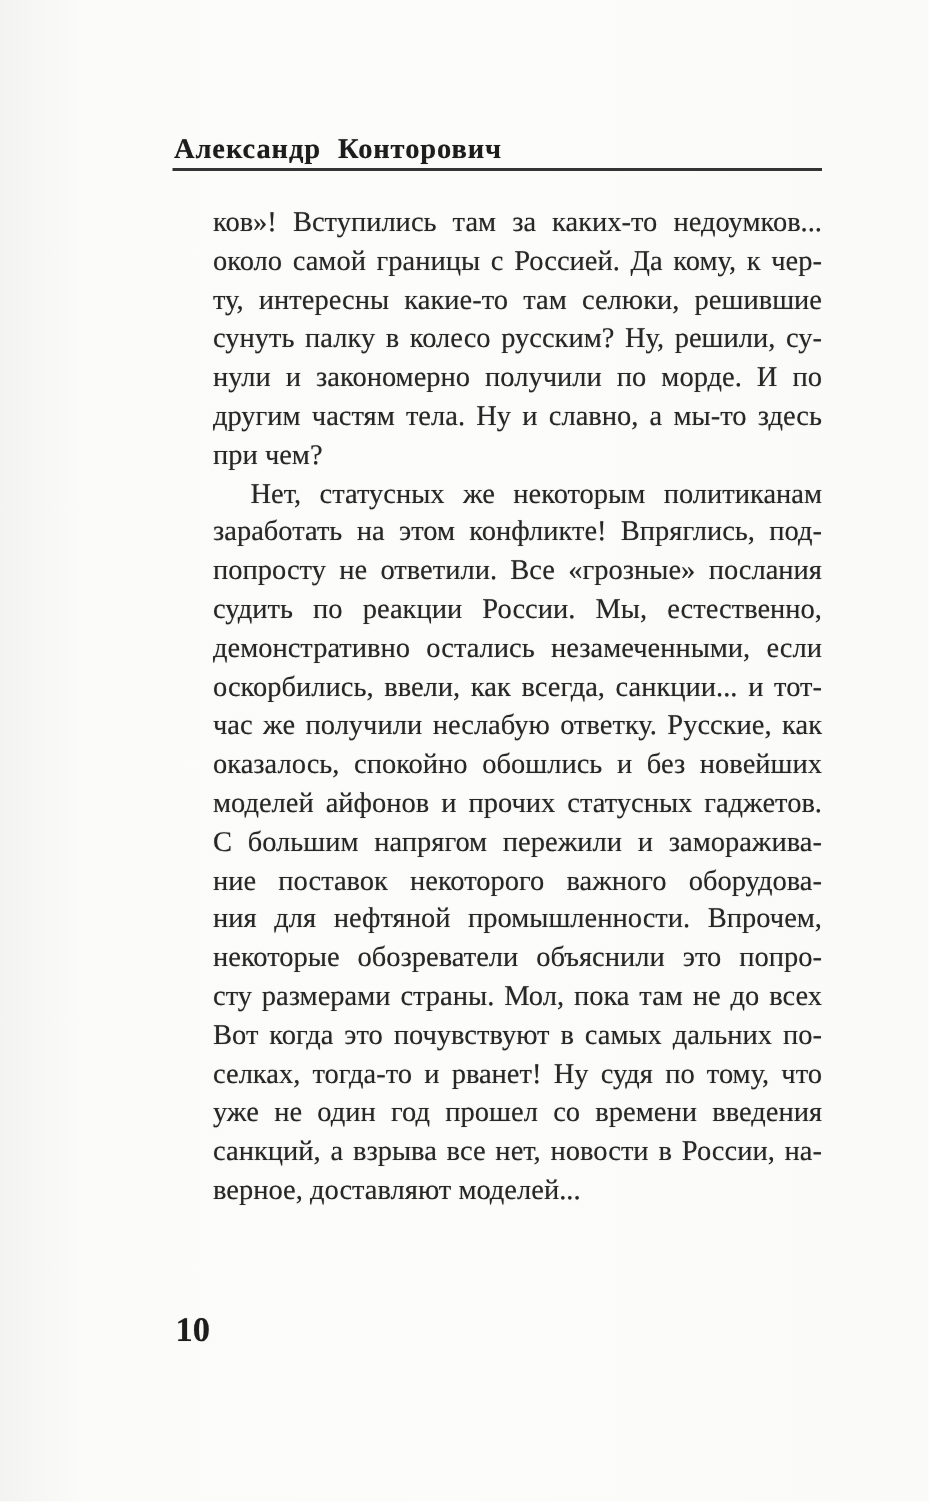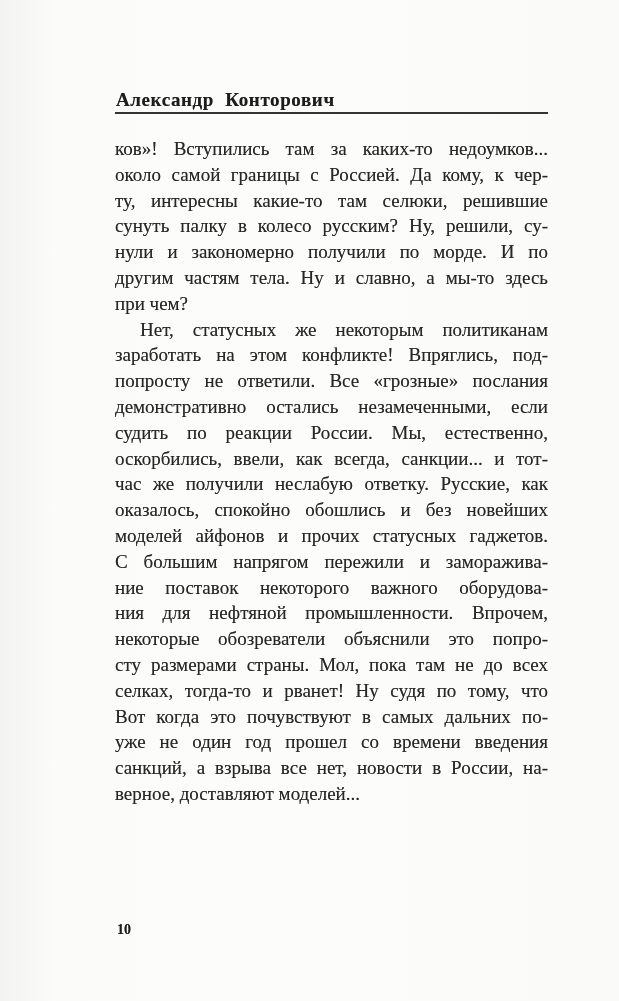--- a/index.html
+++ b/index.html
@@ -39,62 +39,62 @@
     line-height: 25.8px;
     color: #272727;
     text-shadow: 0 0 0.6px rgba(40,40,40,0.5);
   }
   .line {
     text-align: justify;
     text-align-last: justify;
     height: 25.8px;
     overflow: visible;
     white-space: nowrap;
+    margin-left: 27px;
   }
   .line.justwrap { white-space: normal; }
   .line.last { text-align-last: left; white-space: nowrap; }
   .line.indent { text-indent: 25px; }
   .page-number {
     position: absolute;
     left: 117px; top: 874px;
-    font-size: 14px;
+    font-size: 23px;
     font-weight: bold;
     color: #1d1d1d;
     text-shadow: 0 0 0.5px rgba(30,30,30,0.55);
-    margin-top: 48px;
   }
 </style>
 </head>
 <body>
 
 <div class="page">
   <div class="header-author">Александр Конторович</div>
   <div class="header-rule"></div>
   <div class="body-text" id="text-body">
       <div class="line justwrap">ков»! Вступились там за каких-то недоумков...</div>
       <div class="line justwrap">около самой границы с Россией. Да кому, к чер-</div>
       <div class="line justwrap">ту, интересны какие-то там селюки, решившие</div>
       <div class="line justwrap">сунуть палку в колесо русским? Ну, решили, су-</div>
       <div class="line justwrap">нули и закономерно получили по морде. И по</div>
       <div class="line justwrap">другим частям тела. Ну и славно, а мы-то здесь</div>
       <div class="line last">при чем?</div>
       <div class="line indent justwrap">Нет, статусных же некоторым политиканам</div>
       <div class="line justwrap">заработать на этом конфликте! Впряглись, под-</div>
       <div class="line justwrap">попросту не ответили. Все «грозные» послания</div>
+      <div class="line justwrap">судить по реакции России. Мы, естественно,</div>
       <div class="line justwrap">демонстративно остались незамеченными, если</div>
-      <div class="line justwrap">судить по реакции России. Мы, естественно,</div>
       <div class="line justwrap">оскорбились, ввели, как всегда, санкции... и тот-</div>
       <div class="line justwrap">час же получили неслабую ответку. Русские, как</div>
       <div class="line justwrap">оказалось, спокойно обошлись и без новейших</div>
       <div class="line justwrap">моделей айфонов и прочих статусных гаджетов.</div>
       <div class="line justwrap">С большим напрягом пережили и заморажива-</div>
       <div class="line justwrap">ние поставок некоторого важного оборудова-</div>
       <div class="line justwrap">ния для нефтяной промышленности. Впрочем,</div>
       <div class="line justwrap">некоторые обозреватели объяснили это попро-</div>
       <div class="line justwrap">сту размерами страны. Мол, пока там не до всех</div>
+      <div class="line justwrap">Вот когда это почувствуют в самых дальних по-</div>
       <div class="line justwrap">селках, тогда-то и рванет! Ну судя по тому, что</div>
-      <div class="line justwrap">Вот когда это почувствуют в самых дальних по-</div>
       <div class="line justwrap">уже не один год прошел со времени введения</div>
       <div class="line justwrap">санкций, а взрыва все нет, новости в России, на-</div>
       <div class="line last">верное, доставляют моделей...</div>
     </div>
   <div class="page-number">10</div>
 </div>
 
 </body></html>

